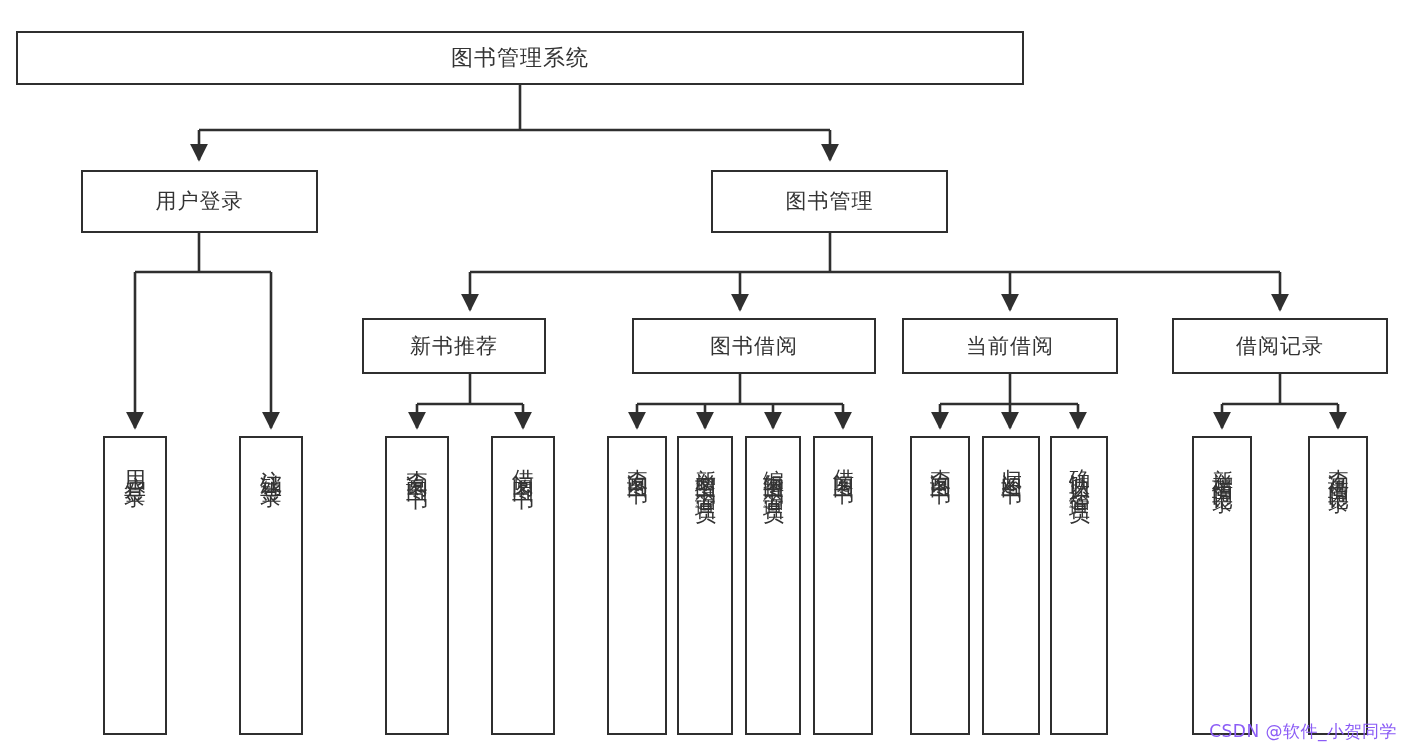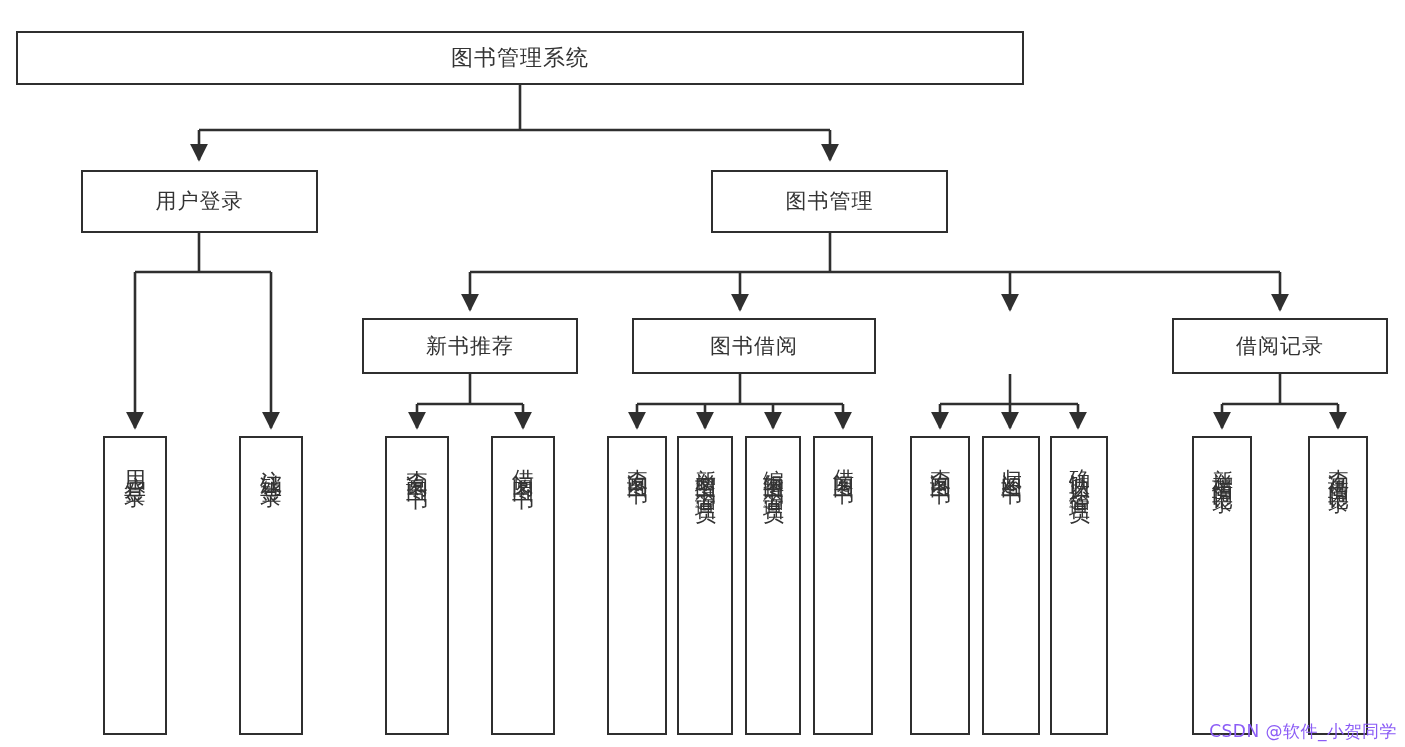--- a/index.html
+++ b/index.html
@@ -114,25 +114,28 @@
     <span class="lbl">图书管理系统</span>
   </div>
 
   <div class="node h-node" style="left:81px;top:170px;width:237px;height:63px;">
     <span class="lbl">用户登录</span>
   </div>
   <div class="node h-node" style="left:711px;top:170px;width:237px;height:63px;">
     <span class="lbl">图书管理</span>
   </div>
 
-  <div class="node h-node" style="left:362px;top:318px;width:216px;height:56px;">
+  <div class="node h-node" style="left:362px;top:318px;width:184px;height:56px;">
     <span class="lbl">新书推荐</span>
   </div>
   <div class="node h-node" style="left:632px;top:318px;width:244px;height:56px;">
     <span class="lbl">图书借阅</span>
+  </div>
+  <div class="node h-node" style="left:902px;top:318px;width:216px;height:56px;">
+    <span class="lbl">当前借阅</span>
   </div>
   <div class="node h-node" style="left:1172px;top:318px;width:216px;height:56px;">
     <span class="lbl">借阅记录</span>
   </div>
 
   <div class="node leaf" style="left:103px;top:436px;width:64px;height:299px;">
     <span class="lbl">用户登录</span>
   </div>
   <div class="node leaf" style="left:239px;top:436px;width:64px;height:299px;">
     <span class="lbl">注销登录</span>

